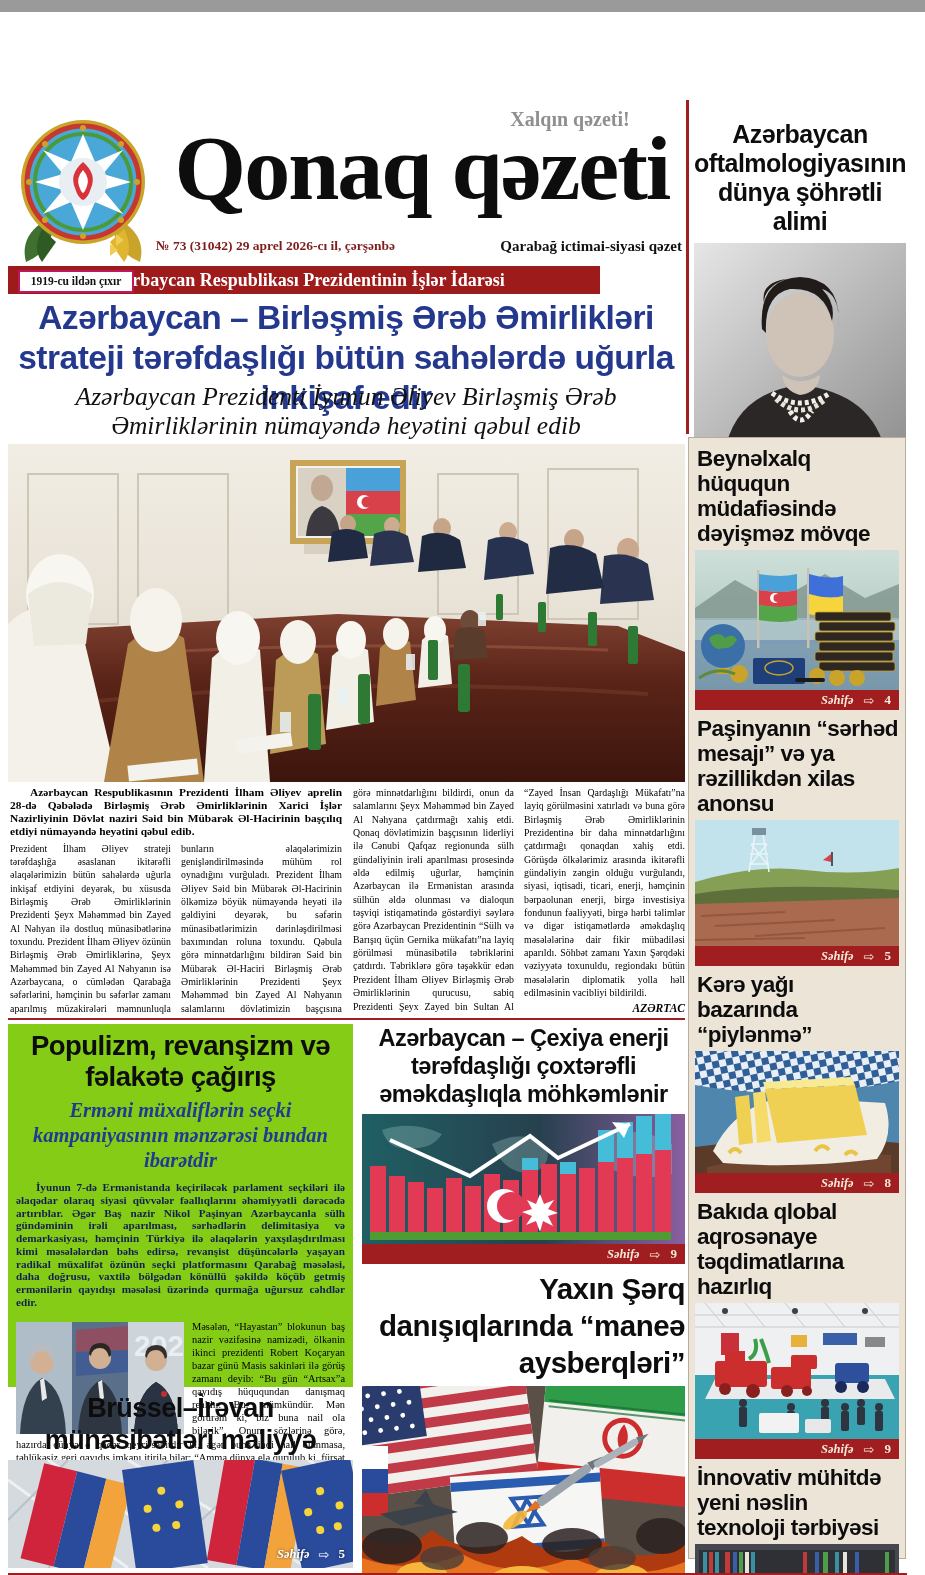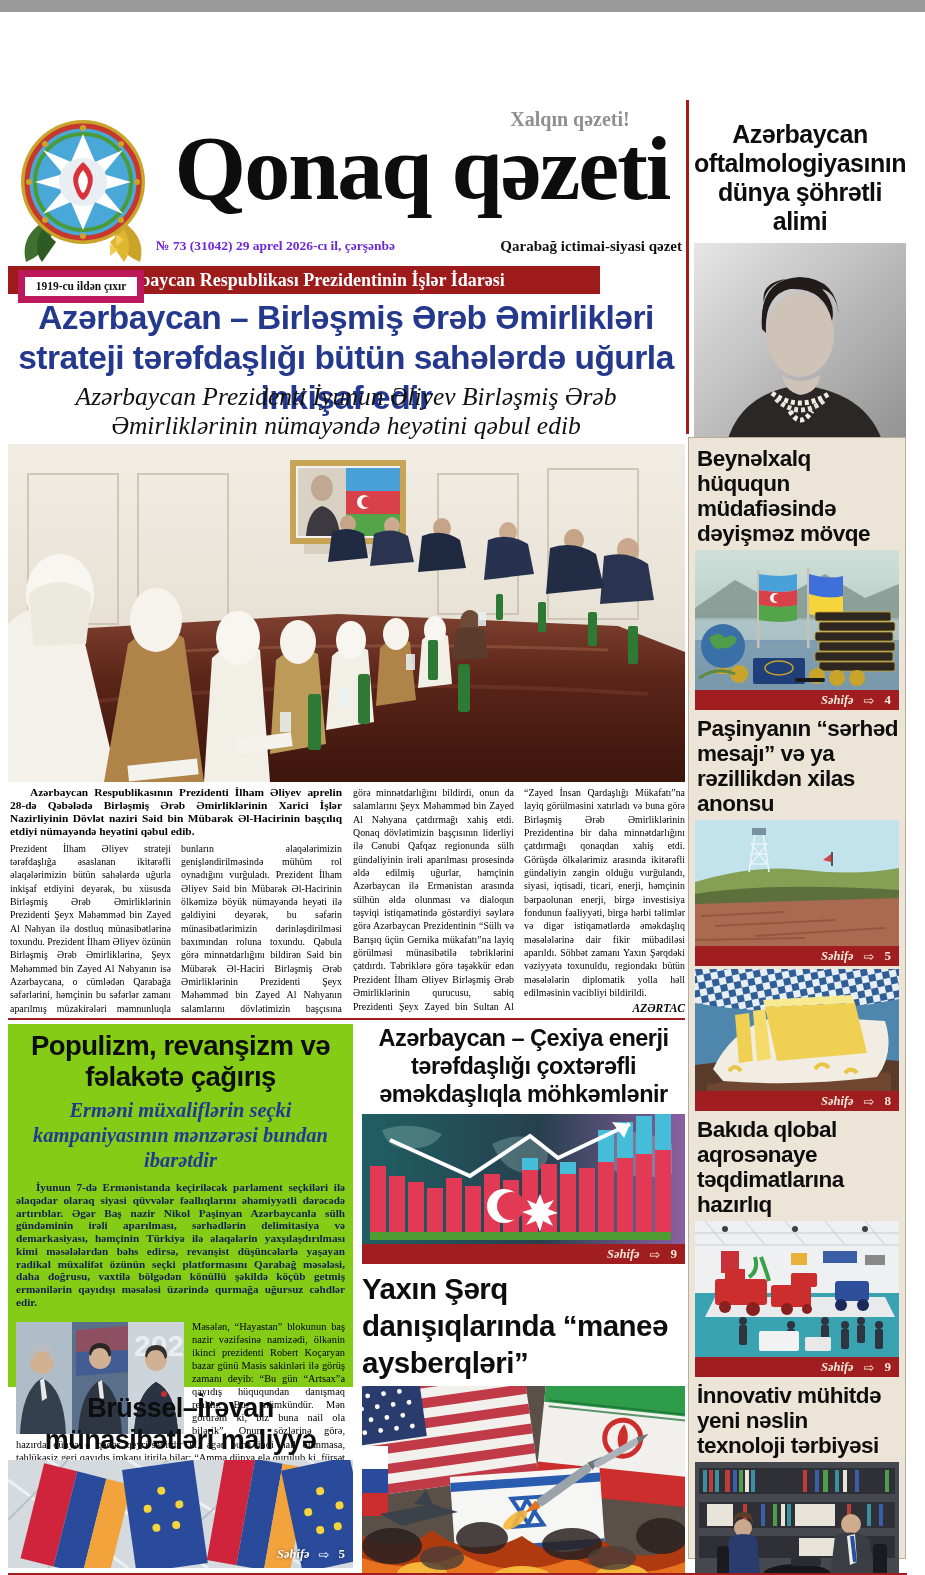--- a/index.html
+++ b/index.html
@@ -6,25 +6,25 @@
   .page{position:relative;width:925px;height:1575px;background:#ffffff;margin:12px auto;
         font-family:"Liberation Serif",serif;overflow:hidden;}
   .abs{position:absolute;}
   
   .emblem{left:12px;top:92px;width:142px;height:162px;}
   .brand-title{left:158px;top:86px;width:528px;height:140px;text-align:center;
     font-family:"Liberation Serif",serif;font-weight:700;font-size:92px;line-height:140px;
     color:#0d0d0d;letter-spacing:-2px;}
   .brand-tagline{left:470px;top:96px;width:200px;text-align:center;font-weight:700;
     font-size:20px;color:#8f8f8f;}
-  .issue-line{left:156px;top:226px;font-weight:700;font-size:13.5px;color:#6d28d9;}
+  .issue-line{left:156px;top:226px;font-weight:700;font-size:13.5px;color:#7f1d1d;}
   .daily-line{left:430px;top:226px;width:252px;text-align:right;font-weight:700;font-size:15px;color:#111;}
   .red-banner{left:8px;top:254px;width:592px;height:28px;background:#9e1b1b;color:#fff;
     text-align:center;font-weight:700;font-size:18px;line-height:28px;}
-  .since-badge{left:18px;top:258px;width:112px;height:19px;background:#fff;border:7px solid #be185d;
+  .since-badge{left:18px;top:258px;width:112px;height:19px;background:#fff;border:2px solid #be185d;
     text-align:center;font-weight:700;font-size:11.5px;line-height:19px;color:#111;}
   .vrule{left:686px;top:88px;width:3px;height:334px;background:#a01d20;}
   
   .lead-headline{left:8px;top:286px;width:676px;text-align:center;color:#24388e;
     font-family:"Liberation Sans",sans-serif;font-weight:700;font-size:33.5px;line-height:40px;letter-spacing:-.5px;}
   .lead-subhead{left:8px;top:370px;width:676px;text-align:center;font-style:italic;
     font-weight:400;font-size:25.5px;line-height:29px;color:#111;}
   .main-photo{left:8px;top:432px;width:677px;height:338px;background:#d8d2c6;}
   .main-photo svg{display:block;width:100%;height:100%;}
   .body-wrap{left:10px;top:774px;width:675px;height:230px;overflow:hidden;display:flex;gap:11px;}
@@ -72,21 +72,21 @@
   .bru-img svg{display:block;width:100%;height:100%;}
   .img-pagelink{position:absolute;right:8px;bottom:5px;color:#fff;display:flex;gap:9px;align-items:center;}
   .img-pagelink .pg-word,.img-pagelink .pg-num{text-shadow:0 0 3px rgba(0,0,0,.6);}
   
   .mid{left:362px;top:1012px;width:323px;}
   .mid-head1{font-family:"Liberation Sans",sans-serif;font-weight:700;font-size:23.5px;line-height:28px;
     text-align:center;color:#0d0d0d;letter-spacing:-.5px;}
   .mid-img1{margin-top:6px;width:323px;height:130px;}
   .mid-img1 svg,.mid-img2 svg{display:block;width:100%;height:100%;}
   .mid-head2{font-family:"Liberation Sans",sans-serif;font-weight:700;font-size:29.5px;line-height:37px;
-    text-align:left;color:#0d0d0d;margin-top:6px;letter-spacing:-.5px;}
+    text-align:right;color:#0d0d0d;margin-top:6px;letter-spacing:-.5px;}
   .mid-img2{margin-top:5px;width:323px;height:211px;}
   .bottom-rule{left:8px;top:1561px;width:899px;height:9px;background:#a01d20;}
 </style>
 </head>
 <body>
 
 <div class="page">
 
   <div class="abs emblem">
     <svg viewBox="0 0 142 162">
@@ -390,20 +390,21 @@
         </svg>
       </div>
       <div class="page-bar">
         <span class="pg-word">Səhifə</span>
         <span class="pg-arrow"></span>
         <span class="pg-num">5</span>
       </div>
     </div>
 
     <div class="sb-item">
+      <div class="sb-head">Kərə yağı bazarında “piylənmə”</div>
       <div class="sb-img">
         <svg viewBox="0 0 204 122" preserveAspectRatio="none">
           <defs>
               <pattern id="check" width="14" height="14" patternUnits="userSpaceOnUse" patternTransform="rotate(-12)">
             <rect width="14" height="14" fill="#e8eef5"></rect>
                 <rect width="7" height="7" fill="#2f5f96"></rect>
             <rect x="7" y="7" width="7" height="7" fill="#2f5f96"></rect>
               </pattern>
             </defs>
           <rect width="204" height="122" fill="#4f86ad"></rect>

